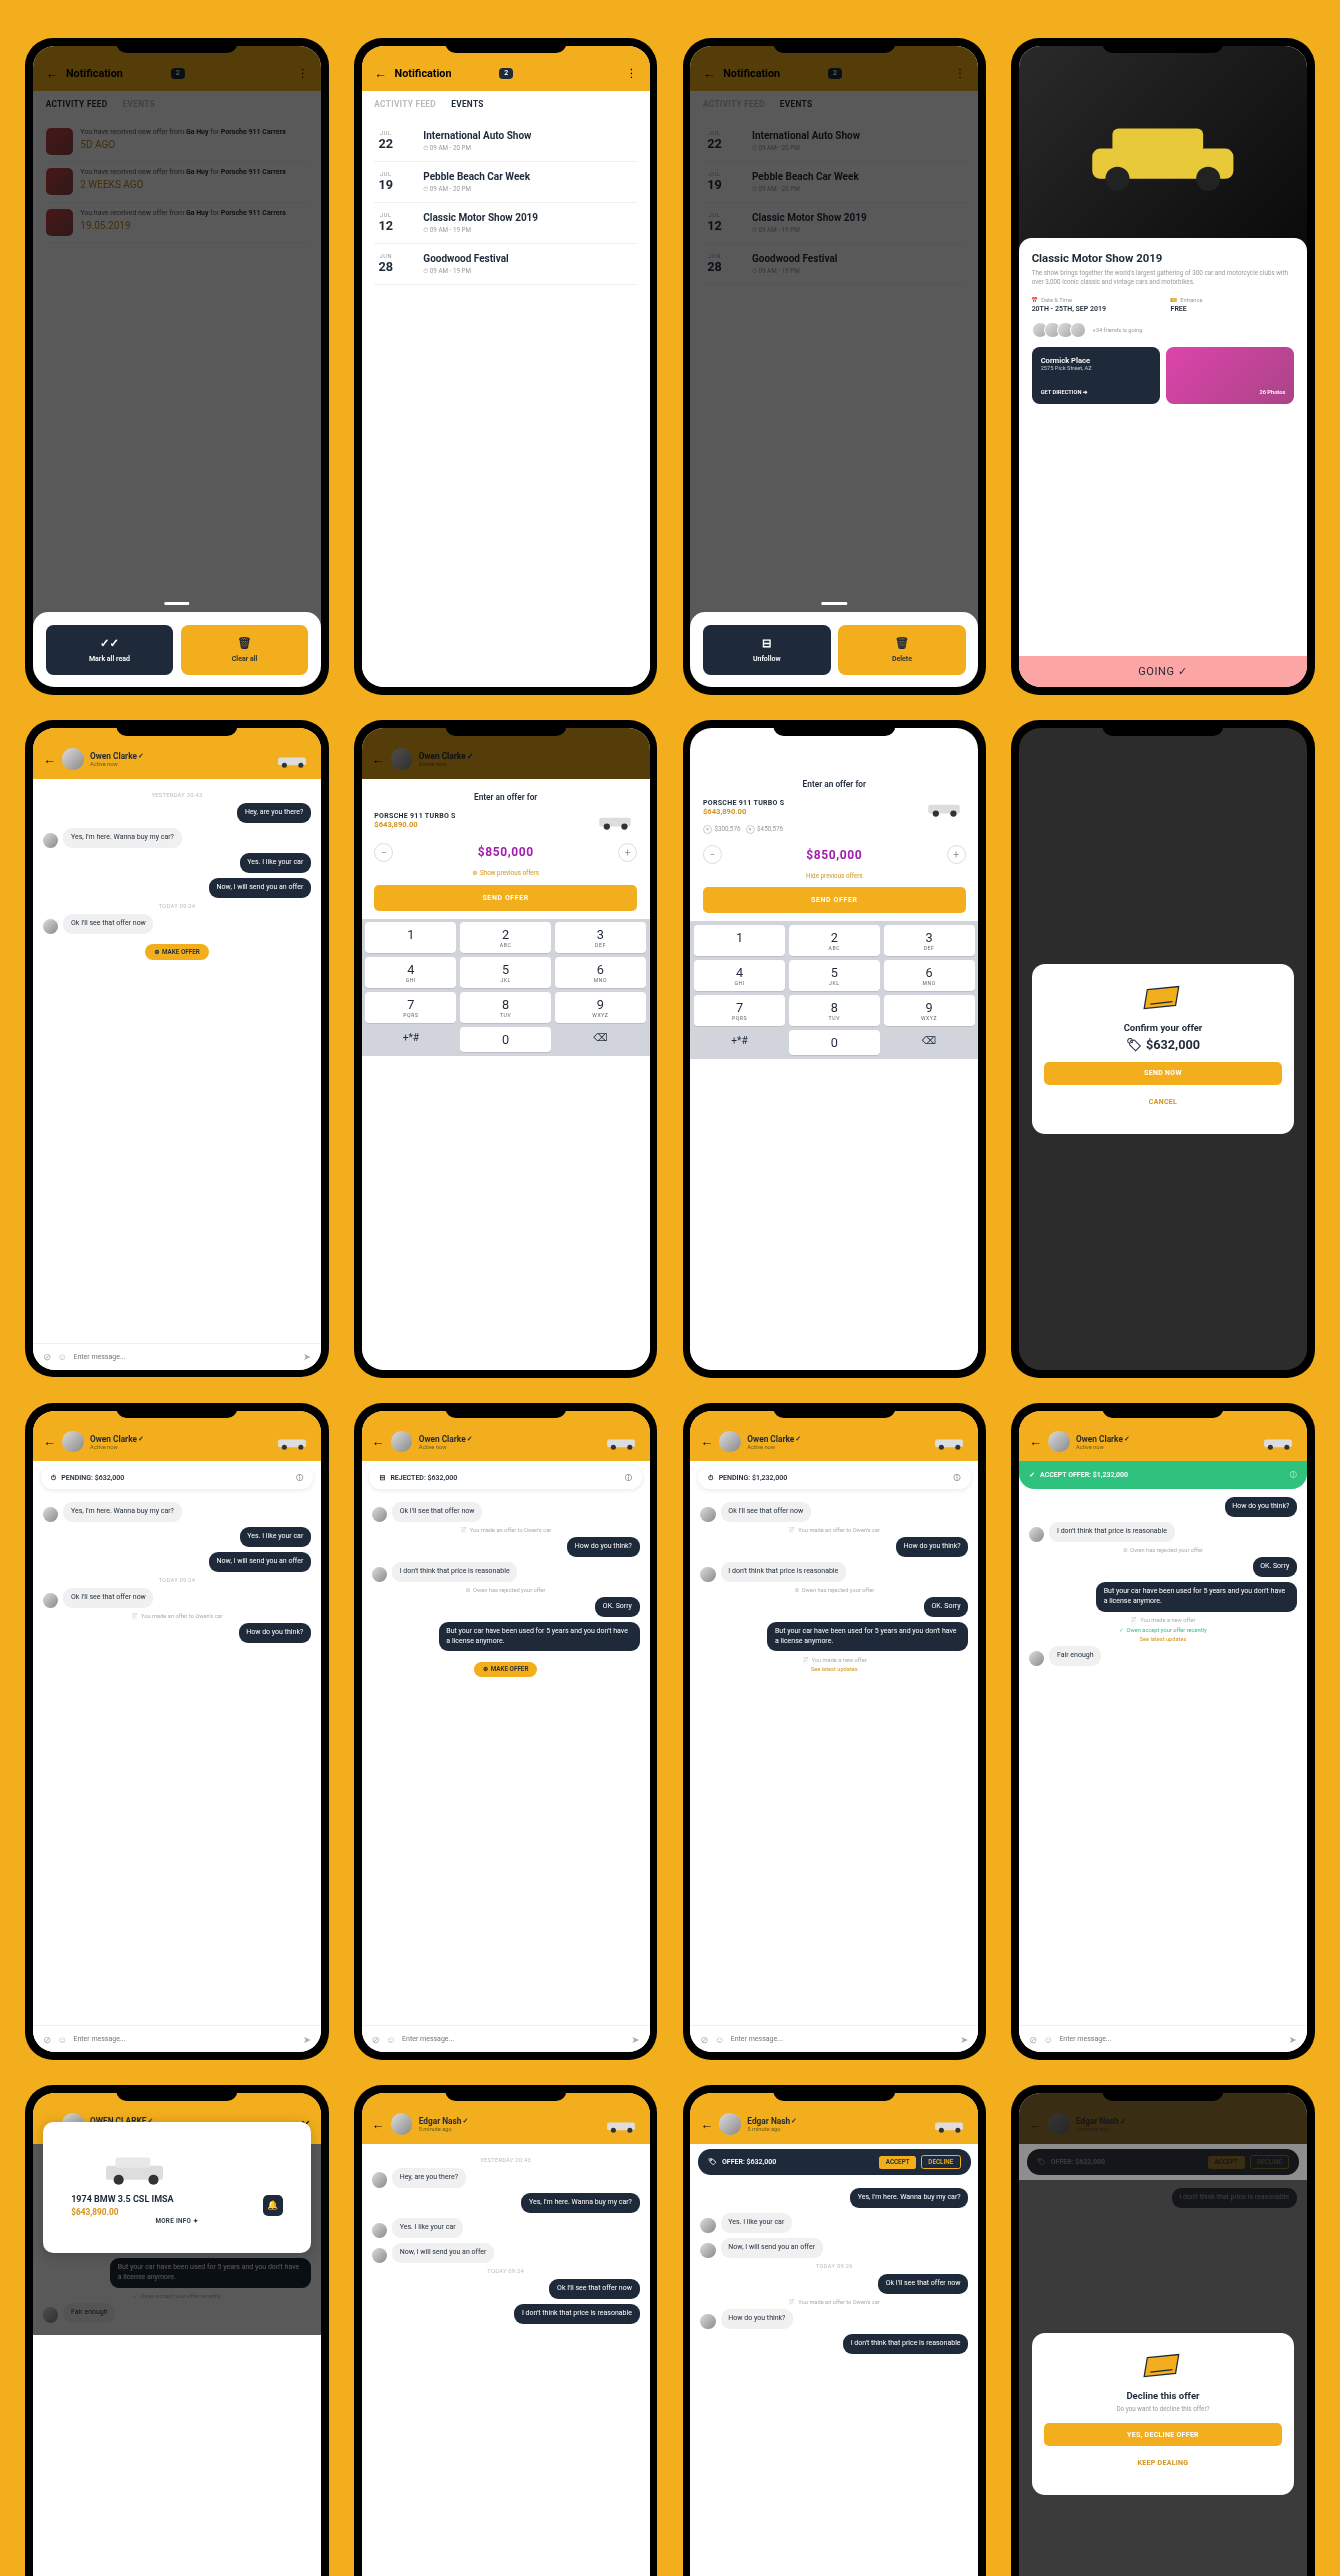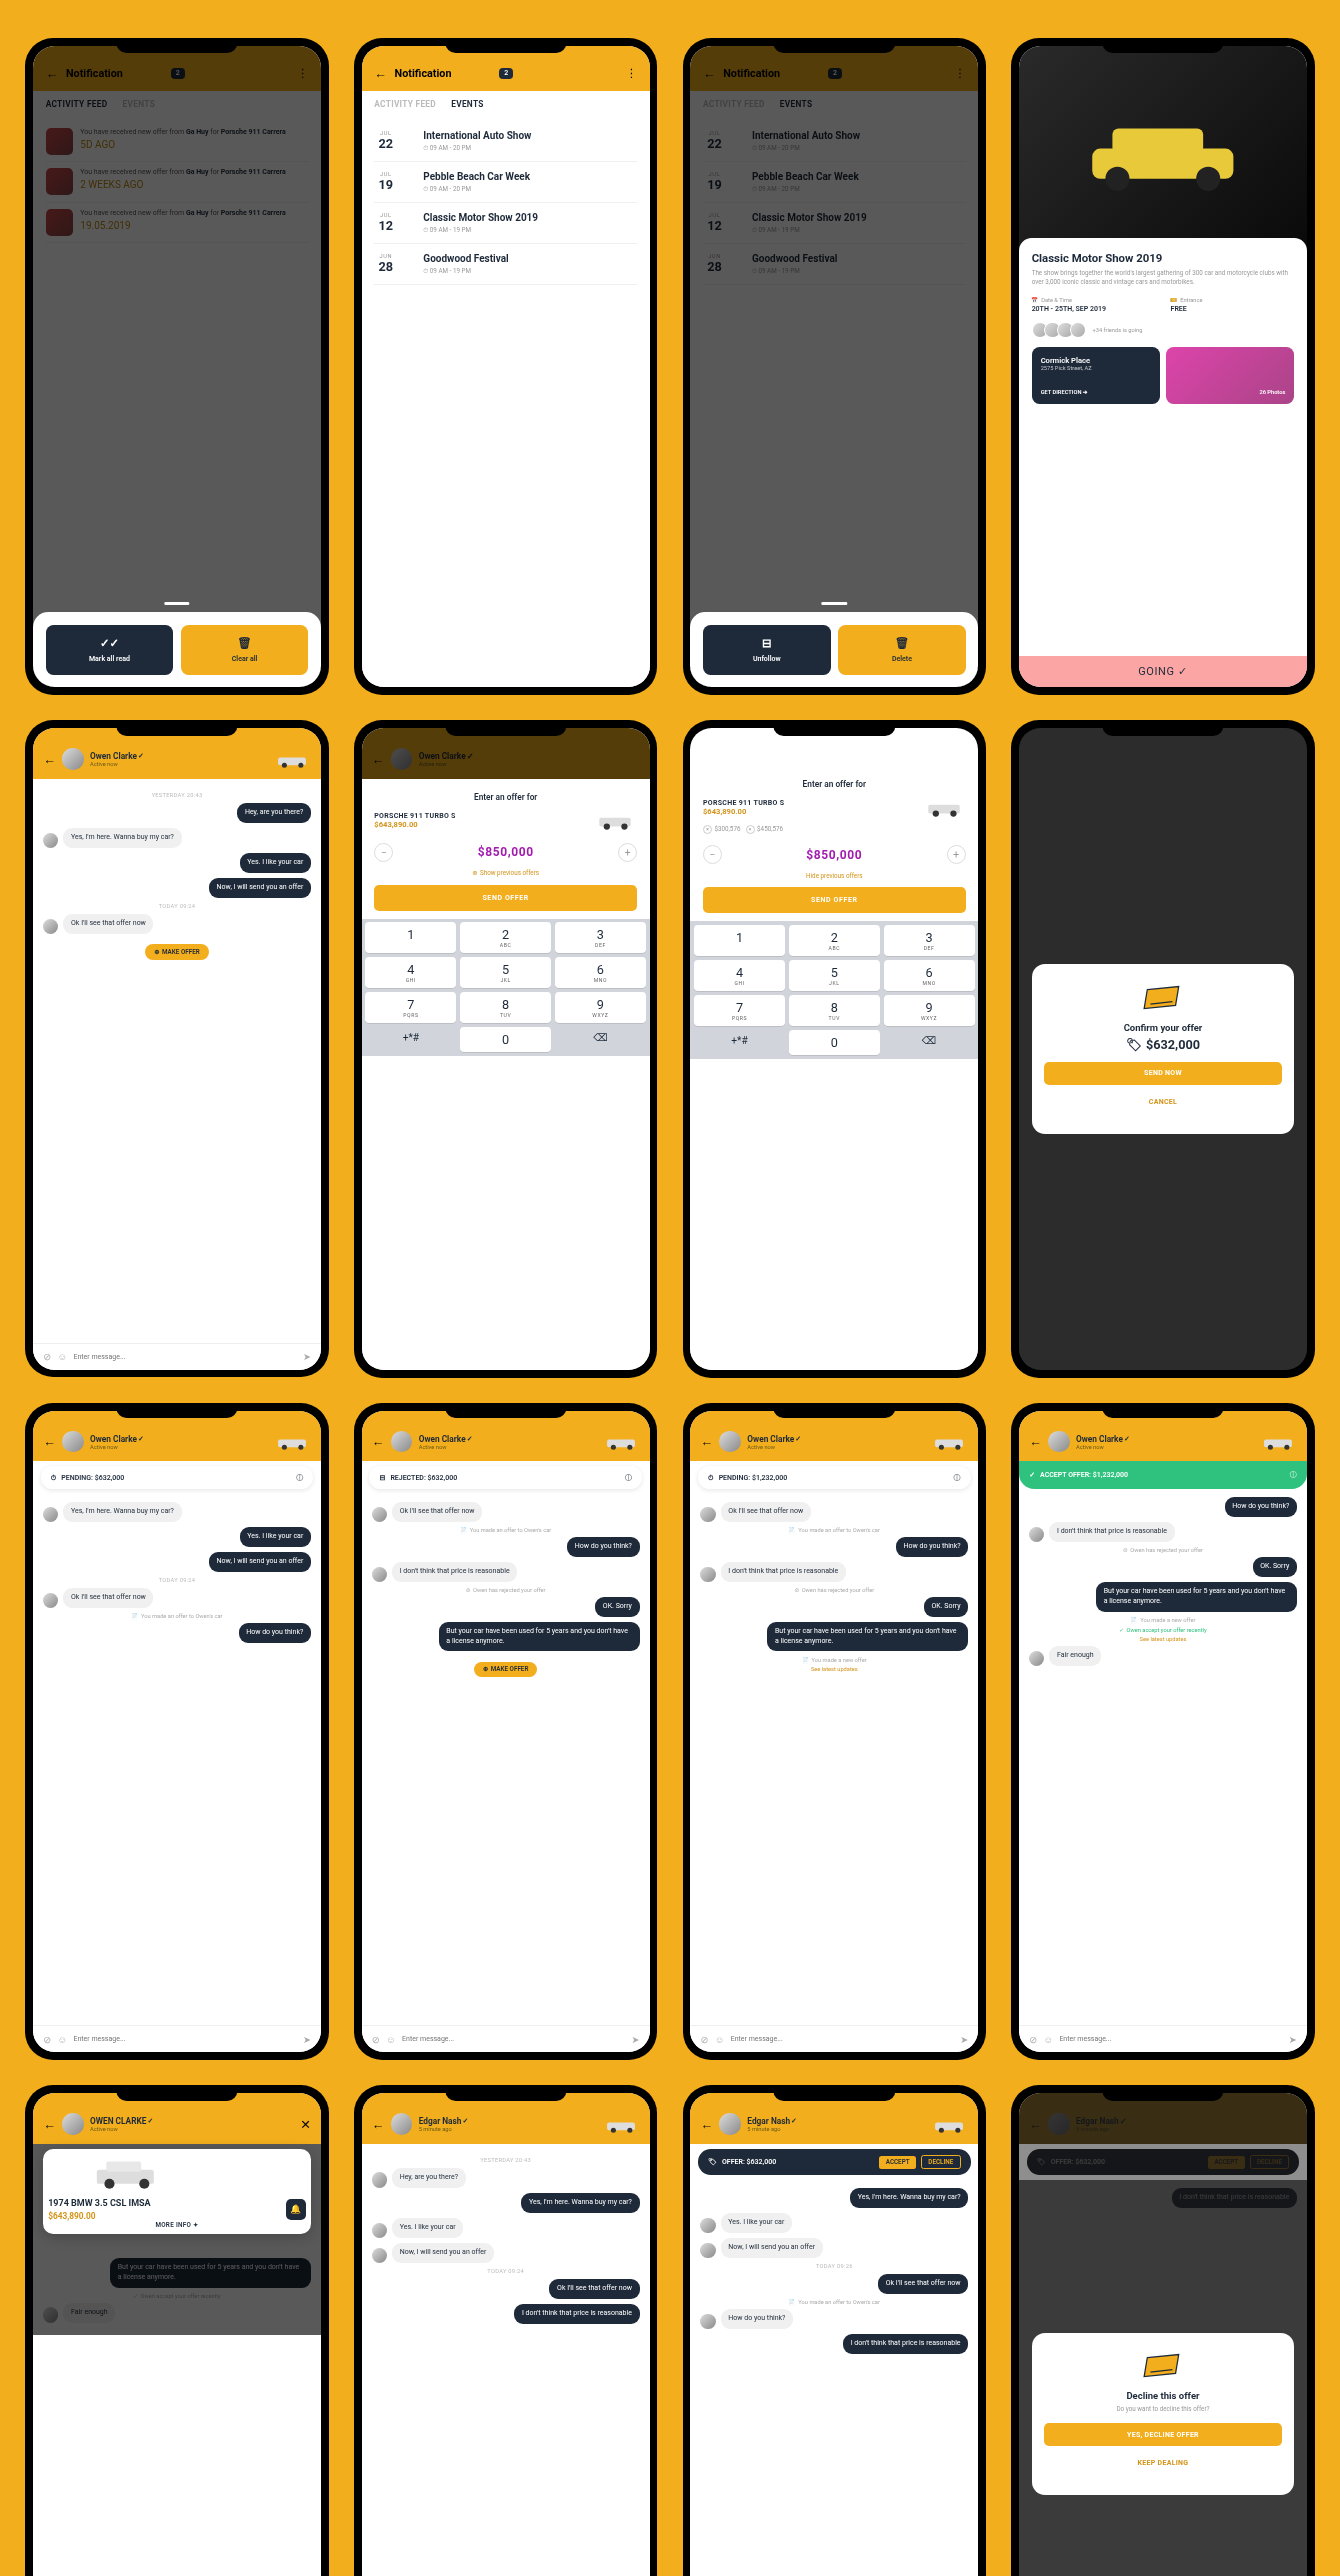--- a/index.html
+++ b/index.html
@@ -108,21 +108,21 @@
 .amt-btn{width:19px;height:19px;border-radius:50%;border:0.6px solid #ddd;display:flex;align-items:center;justify-content:center;font-size:10.2px;color:#999;cursor:pointer}
 .amt-display{flex:1;text-align:center;font-size:12px;font-weight:700;color:#a21caf;letter-spacing:0.6px}
 .prev-link{text-align:center;font-size:6.3px;color:#d4941a;padding-bottom:7.6px;display:flex;align-items:center;justify-content:center;gap:2.5px;cursor:pointer}
 .send-btn{background:#f2ae1c;color:#fff;padding:9px;text-align:center;font-size:7px;font-weight:700;margin:0 12.7px 7.6px;border-radius:5.1px;cursor:pointer;letter-spacing:0.6px}
 .keypad{background:#d1d5db;padding:3.8px;display:grid;grid-template-columns:repeat(3,1fr);gap:3.8px}
 .key{background:#fff;border-radius:3.8px;padding:5.1px 2.5px;text-align:center;cursor:pointer;box-shadow:0 0.6px 0.6px rgba(0,0,0,0.2)}
 .key-num{font-size:12.7px;font-weight:400;color:#1e2a3a}
 .key-sub{font-size:5.1px;color:#666;letter-spacing:0.6px}
 .key.gray{background:transparent;box-shadow:none}
 .key.gray .key-num{font-size:10.2px}
-.car-card-overlay{position:absolute;top:56px;left:10.2px;right:10.2px;background:#fff;border-radius:10.2px;padding:5px;z-index:50;box-shadow:0 2.5px 12.7px rgba(0,0,0,0.2)}
+.car-card-overlay{position:absolute;top:29px;left:10.2px;right:10.2px;background:#fff;border-radius:10.2px;padding:28px;z-index:50;box-shadow:0 2.5px 12.7px rgba(0,0,0,0.2)}
 .car-card-img{width:60%;height:38px;margin-bottom:6.3px}
 .car-card-row{display:flex;align-items:center;justify-content:space-between}
 .car-card-name{font-size:9px;font-weight:700;color:#1e2a3a}
 .car-card-price{font-size:8.3px;font-weight:700;color:#d4941a;margin-top:2.5px}
 .car-card-bell{width:20.3px;height:20.3px;border-radius:5.1px;background:#1e2a3a;display:flex;align-items:center;justify-content:center;color:#fff;font-size:9px}
 .car-card-more{text-align:center;font-size:6.3px;font-weight:600;color:#1e2a3a;letter-spacing:0.3px;cursor:pointer}
 .close-x{font-size:12.7px;margin-left:auto;cursor:pointer}
 .verified{color:#1e2a3a;font-size:7px}
 svg{display:block}
 </style>

